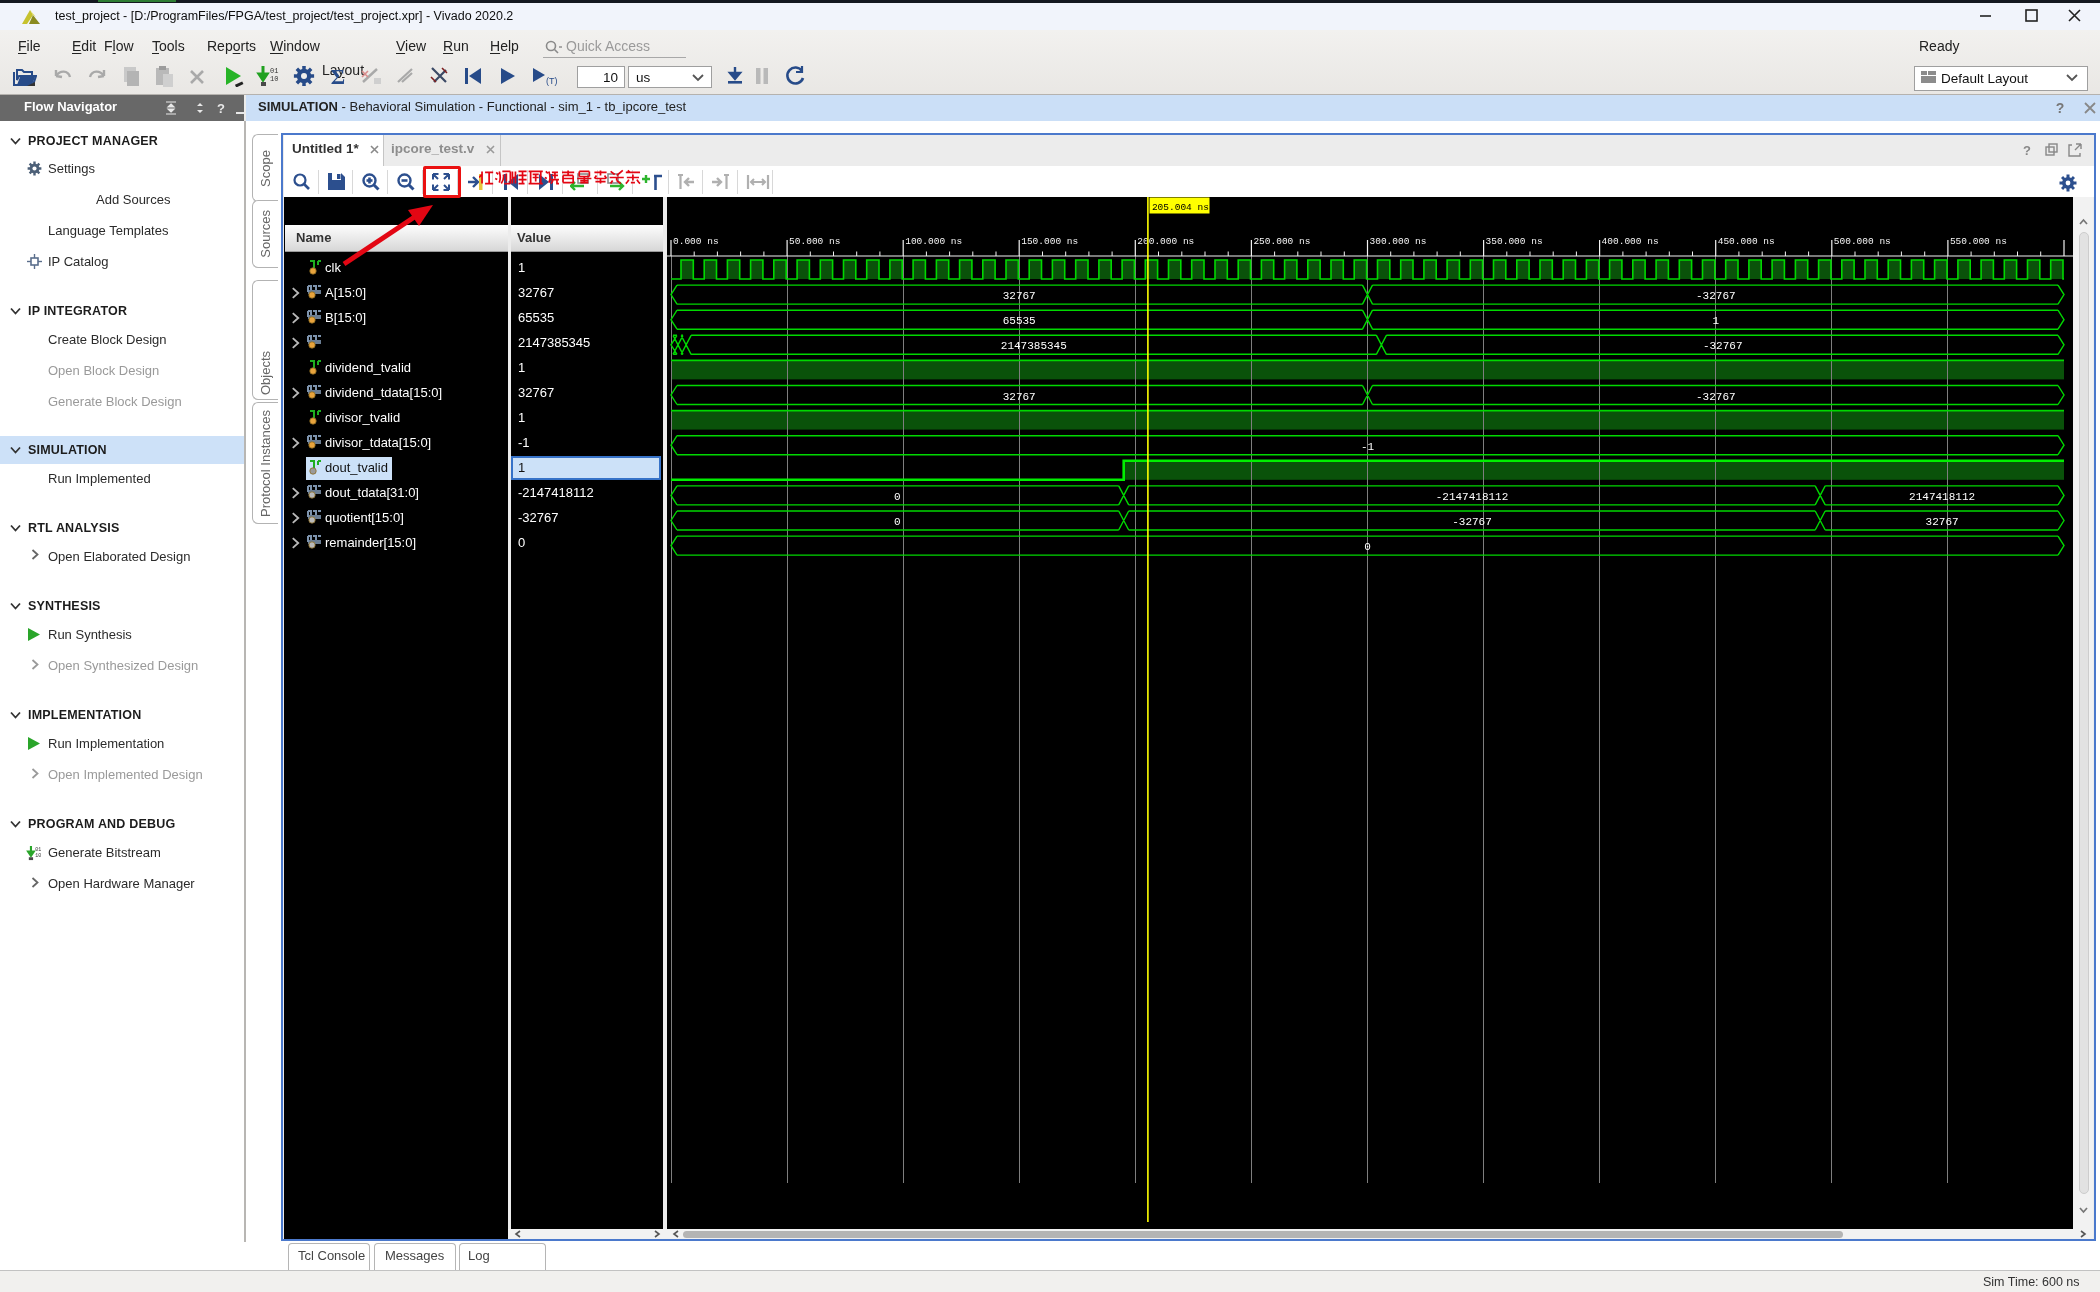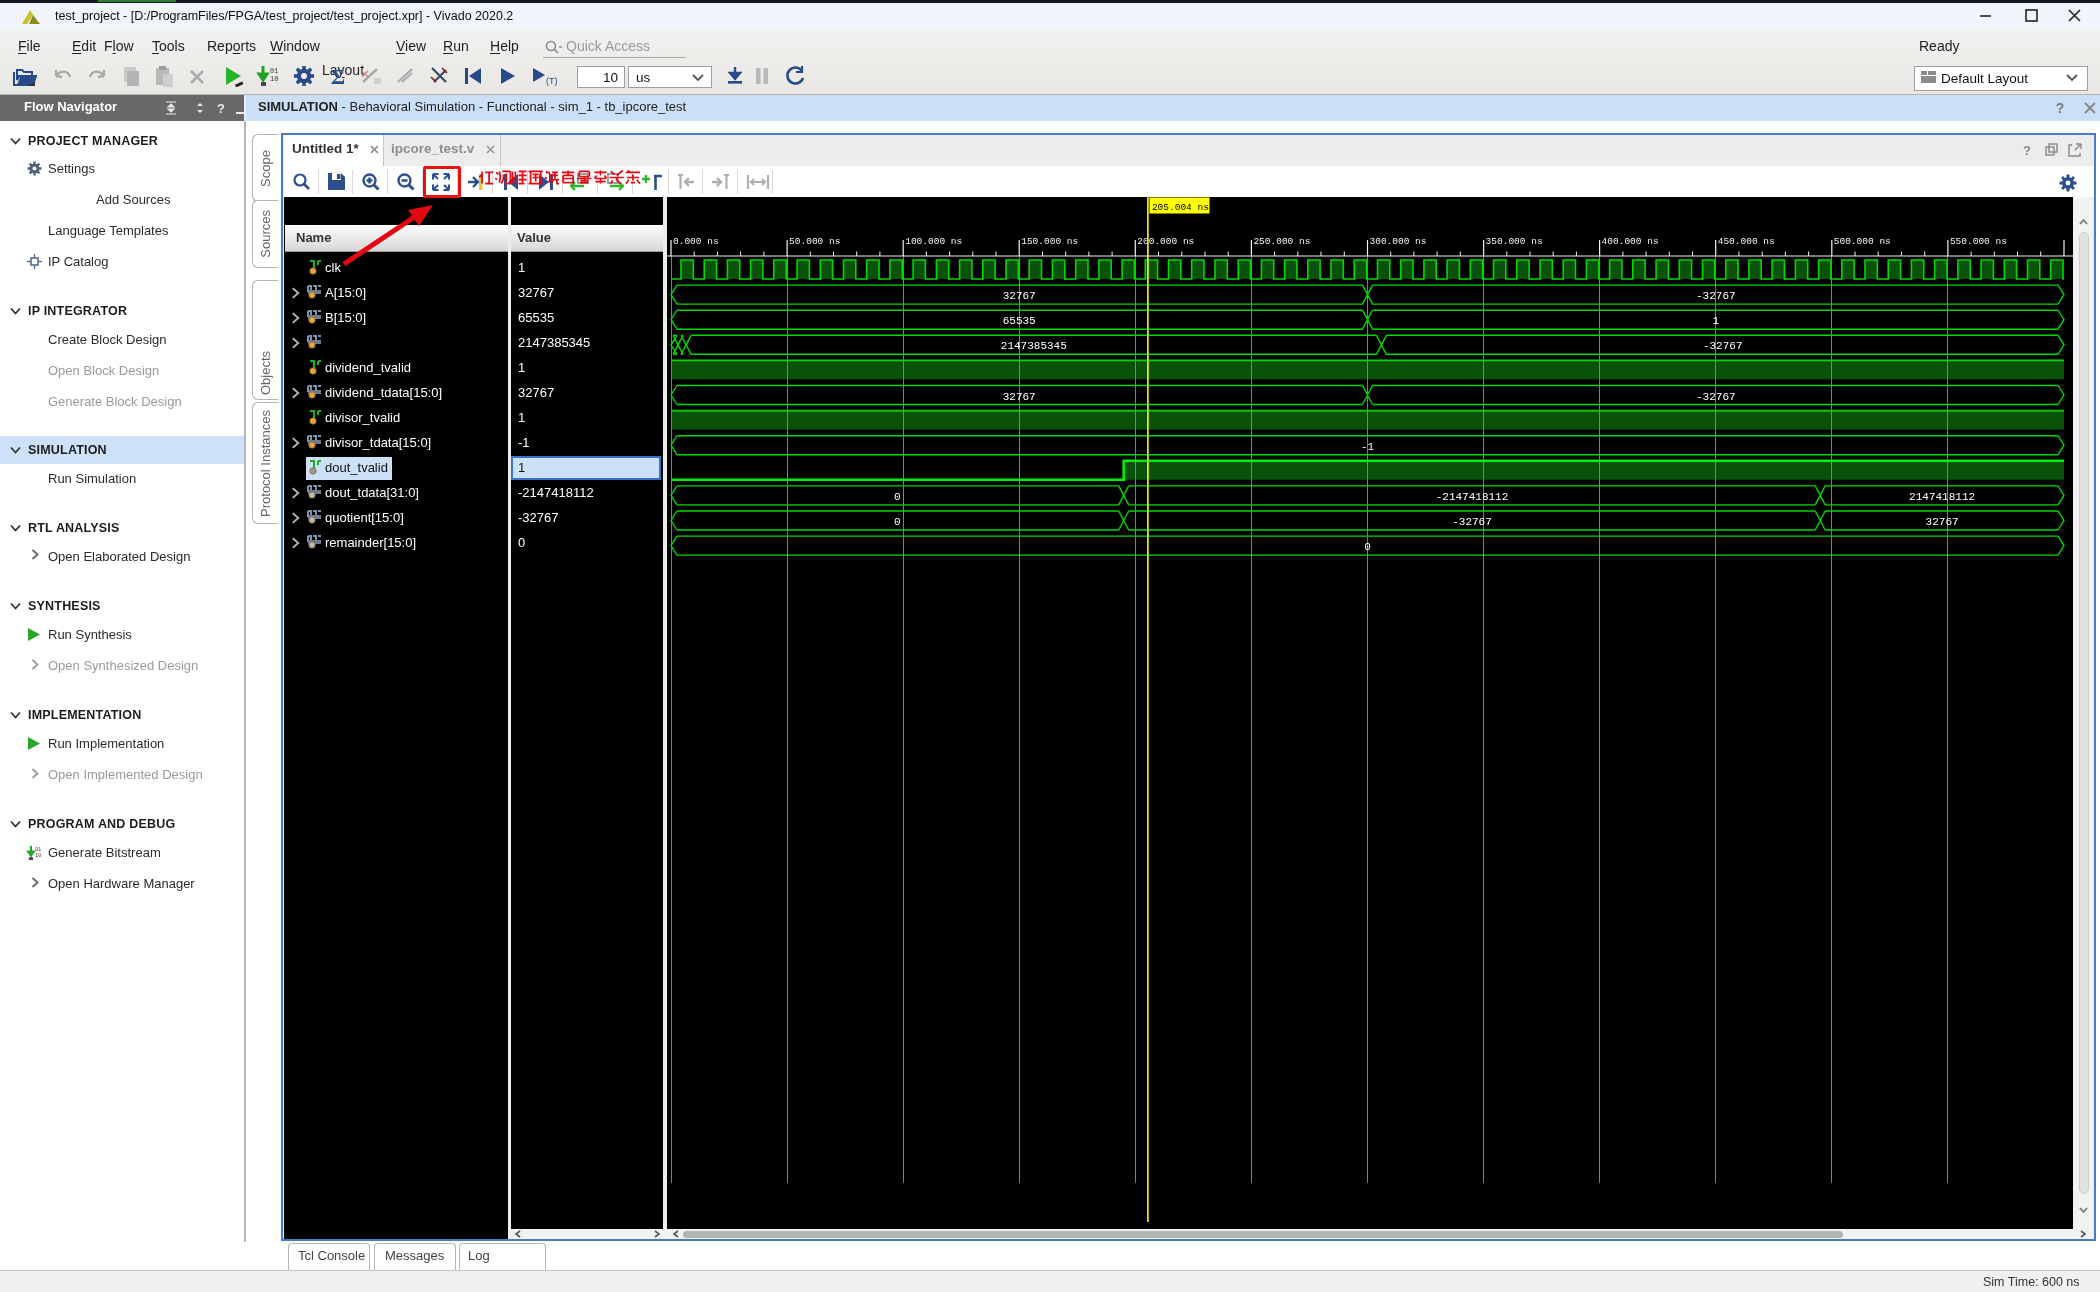--- a/index.html
+++ b/index.html
@@ -186,21 +186,21 @@
   </svg>
 <div class="nav-head" style="top:304px;">IP INTEGRATOR</div>
 <div class="nav-item" style="top:332px;">Create Block Design</div>
 <div class="nav-item gray" style="top:363px;">Open Block Design</div>
 <div class="nav-item gray" style="top:394px;">Generate Block Design</div>
 <div class="abs" style="left:0;top:436px;width:244px;height:28px;background:#cde1f8;"></div>
 <svg class="abs" style="left:10px;top:446px" width="11" height="8" viewBox="0 0 11 8">
     <path d="M1 1.5 L5.5 6.5 L10 1.5" fill="none" stroke="#333" stroke-width="1.8"></path>
   </svg>
 <div class="nav-head" style="top:443px;">SIMULATION</div>
-<div class="nav-item" style="top:471px;">Run Simulation</div>
+<div class="nav-item" style="top:471px;">Run Implemented</div>
 <svg class="abs" style="left:10px;top:524px" width="11" height="8" viewBox="0 0 11 8">
     <path d="M1 1.5 L5.5 6.5 L10 1.5" fill="none" stroke="#333" stroke-width="1.8"></path>
   </svg>
 <div class="nav-head" style="top:521px;">RTL ANALYSIS</div>
 <svg class="abs" style="left:31px;top:549px" width="8" height="11" viewBox="0 0 8 11">
     <path d="M1.5 1 L6.5 5.5 L1.5 10" fill="none" stroke="#666" stroke-width="1.8"></path>
   </svg>
 <div class="nav-item" style="top:549px;">Open Elaborated Design</div>
 <svg class="abs" style="left:10px;top:602px" width="11" height="8" viewBox="0 0 11 8">
     <path d="M1 1.5 L5.5 6.5 L10 1.5" fill="none" stroke="#333" stroke-width="1.8"></path>

